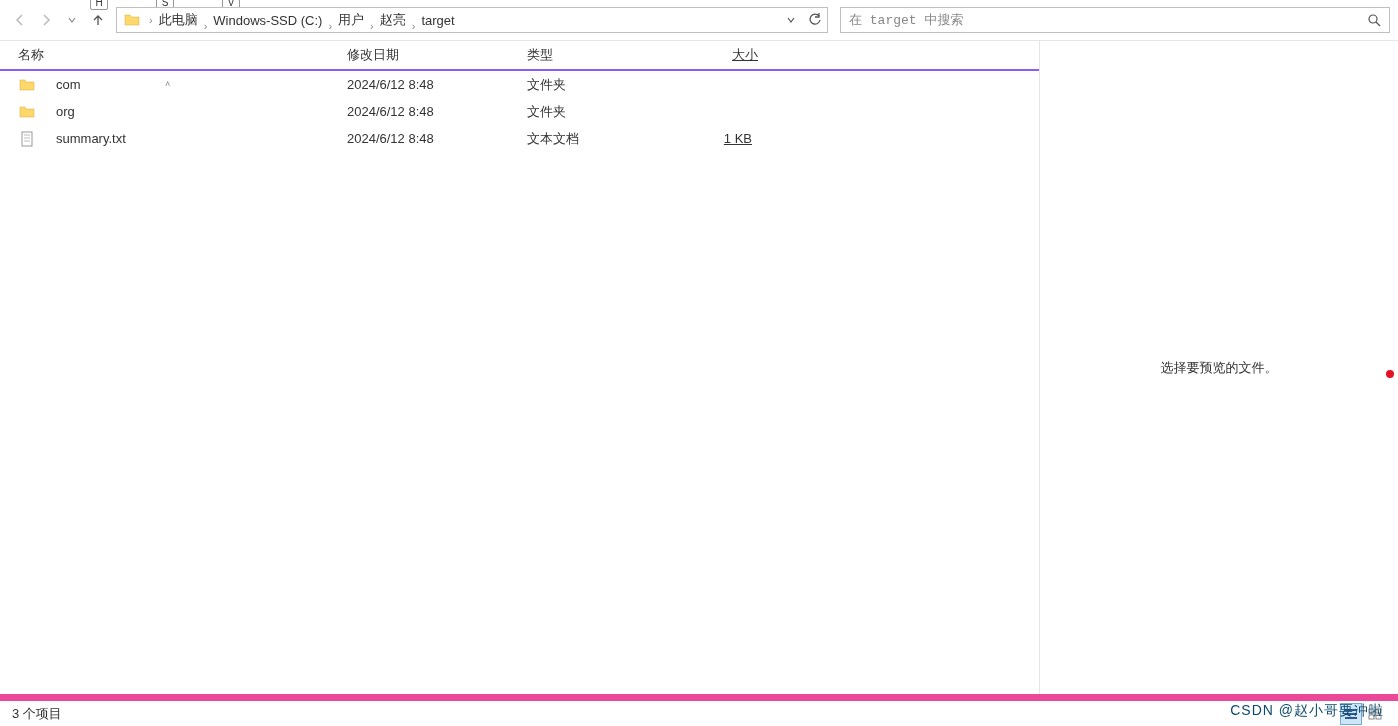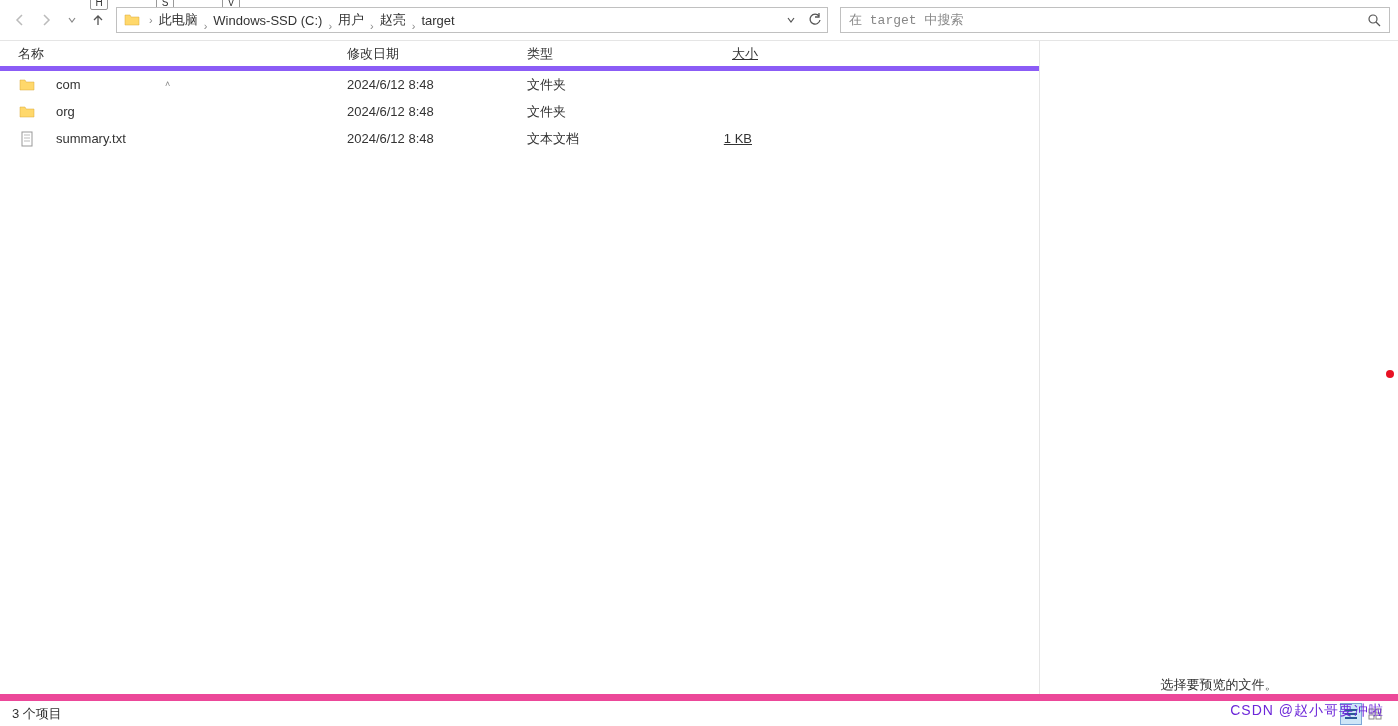--- a/index.html
+++ b/index.html
@@ -18,43 +18,43 @@
 .crumb-sep { color:#888; padding:0 2px; font-size:11px; }
 .addr-end { display:flex; align-items:center; height:100%; }
 .addr-btn { width:24px; height:24px; display:flex; align-items:center; justify-content:center; color:#555; }
 .search-box { flex:1; height:26px; border:1px solid #c0c0c0; margin-left:10px; display:flex; align-items:center; padding:0 8px; }
 .search-box input { border:none; outline:none; flex:1; background:transparent; color:#999;font-family:Liberation Mono, monospace; }
 .search-box input::placeholder { color:#888; }
 .search-ico { color:#555; }
 
 .content { position:absolute; top:40px; left:0; right:0; bottom:32px; display:flex; border-top:1px solid #e5e5e5; }
 .file-pane { flex:1; border-right:1px solid #e5e5e5; position:relative; display:flex; flex-direction:column; }
-.preview-pane { width:358px; display:flex; align-items:flex-end; justify-content:center; color:#666; }
-
-.headers { display:flex; height:30px; border-bottom:5px solid #8b5cf6; align-items:center; color:#2b5797; }
+.preview-pane { width:358px; display:flex; align-items:center; justify-content:center; color:#666; }
+
+.headers { display:flex; height:30px; border-bottom:2px solid #8b5cf6; align-items:center; color:#2b5797; }
 .col { padding:0 12px; display:flex; align-items:center; gap:4px; }
 .col-name { width:335px; padding-left:18px; }
 .col-date { width:180px; }
 .col-type { width:155px; }
 .col-size { width:100px; justify-content:flex-end;text-decoration:underline; }
 .sort-ind { position:absolute; left:165px; top:38px; font-size:9px; color:#888; }
 
 .rows { flex:1; }
 .row { display:flex; height:27px; align-items:center; }
 .row .col { color:#333; }
 .row .col-name { display:flex; align-items:center; gap:20px; }
 .f-icon { width:18px; height:18px; display:flex; align-items:center; justify-content:center; }
 .row .col-size { padding-right:18px; }
 
 .statusbar { position:absolute; bottom:0; left:0; right:0; height:32px; border-top:7px solid #ec4899; display:flex; align-items:center; padding:0 12px; justify-content:space-between; }
 .view-btns { display:flex; gap:2px; }
 .view-btn { width:22px; height:22px; border:1px solid transparent; display:flex; align-items:center; justify-content:center; }
 .view-btn.active { border:1px solid #7aa7d8; background:#cde6f7; }
 
-.watermark { position:absolute; right:14px; bottom:6px; color:#6d28d9; font-size:14px; letter-spacing:1px; pointer-events:none; }
+.watermark { position:absolute; right:14px; bottom:6px; color:#0c4a6e; font-size:14px; letter-spacing:1px; pointer-events:none; }
 .red-dot { position:absolute; right:4px; top:370px; width:8px; height:8px; border-radius:50%; background:#e81123; }
 
 svg { display:block; }
 </style>
 </head>
 <body>
 
 <div class="key-hints">
   <div class="hint" style="left:90px">H</div>
   <div class="hint" style="left:156px">S</div>

